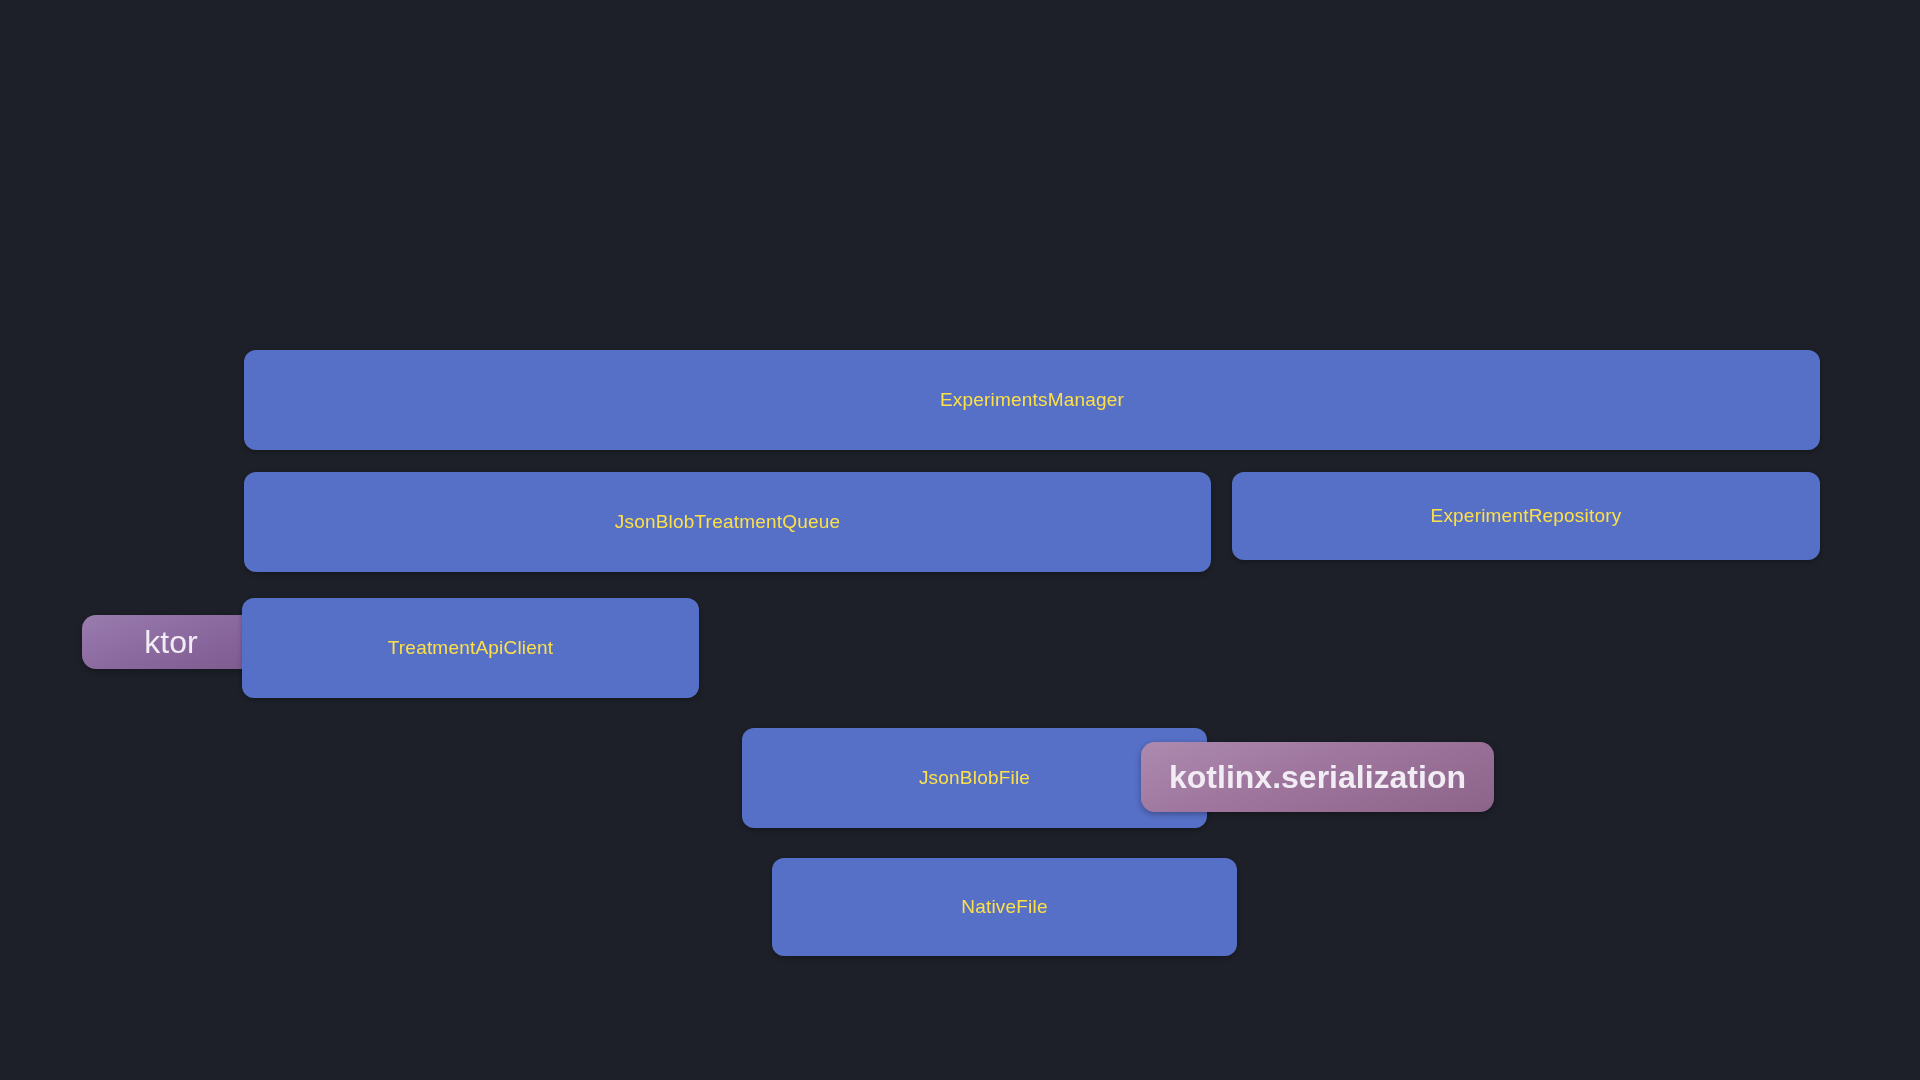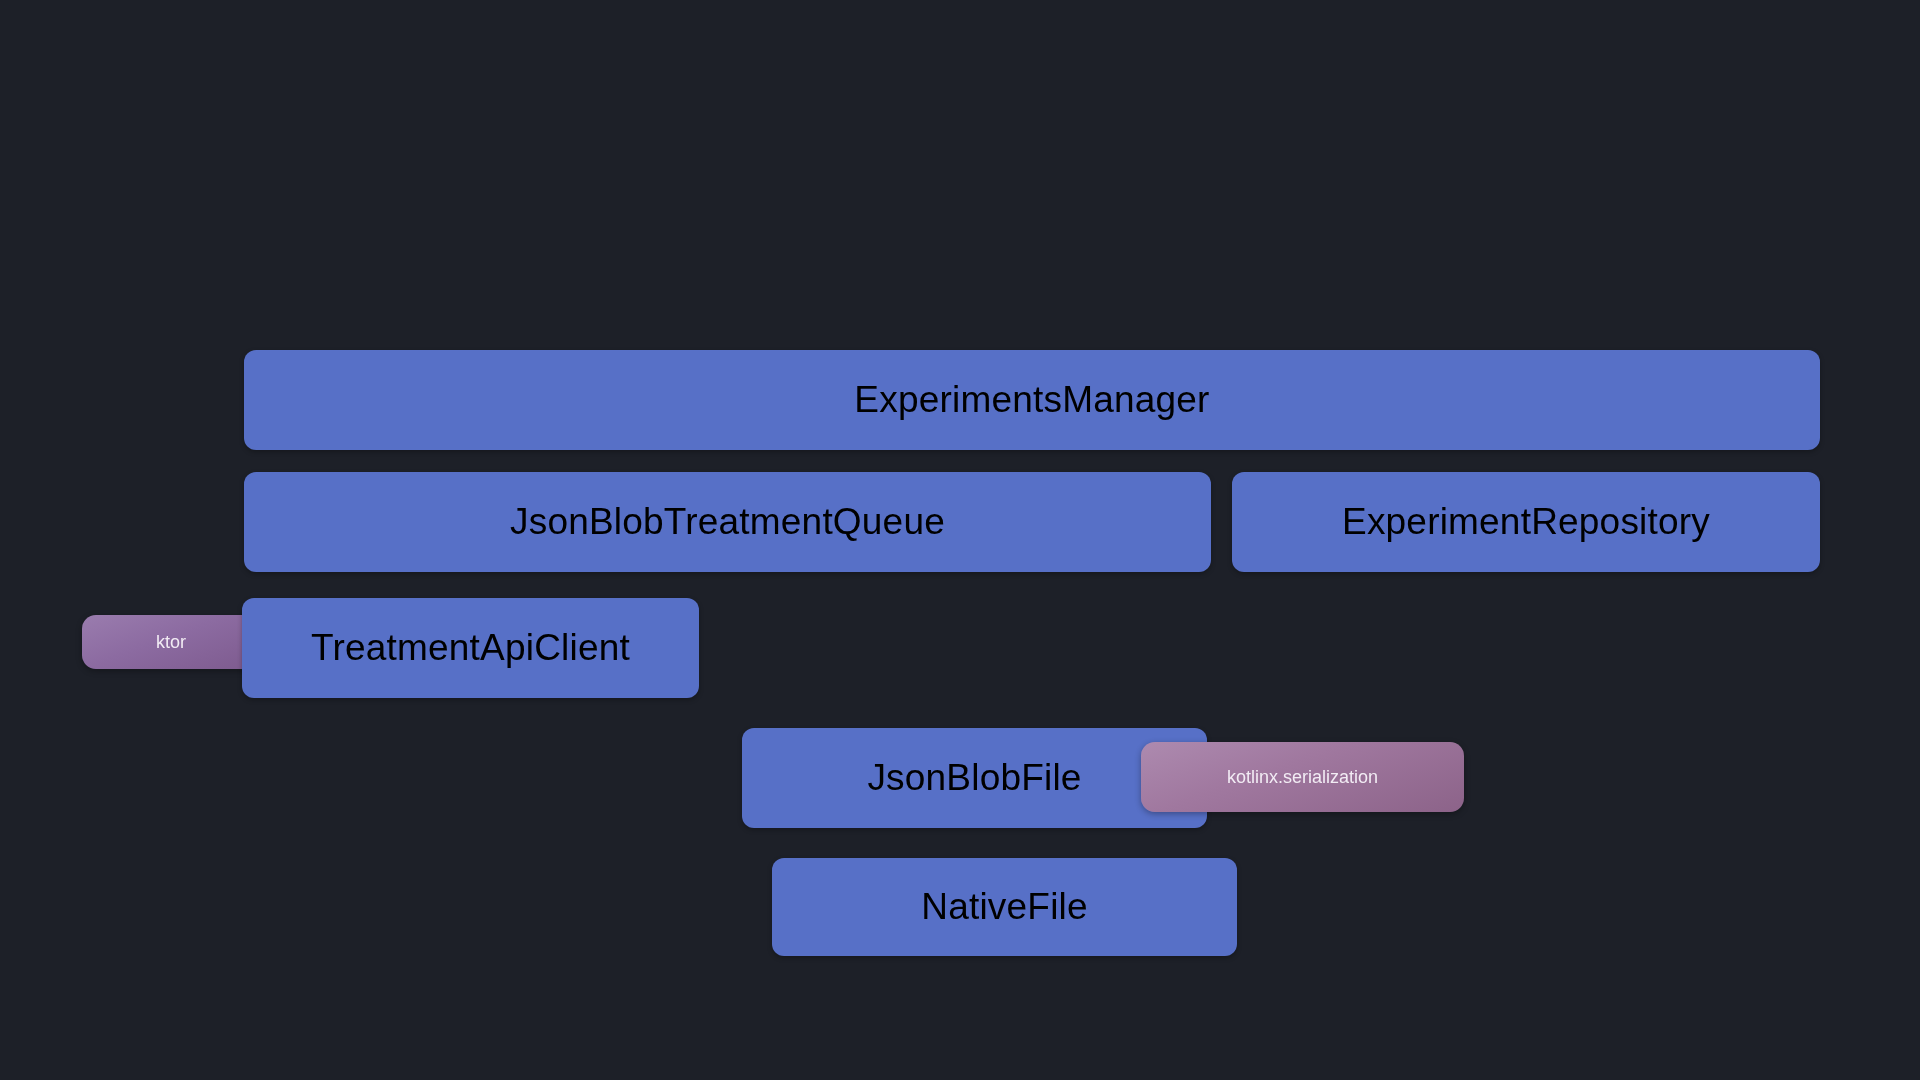--- a/index.html
+++ b/index.html
@@ -19,39 +19,39 @@
 
   
   .node {
     position: absolute;
     box-sizing: border-box;
     display: flex;
     align-items: center;
     justify-content: center;
     background: #5770c7;
     border-radius: 12px;
-    color: #000000;
-    font-size: 37px;
+    color: #fde047;
+    font-size: 19px;
     font-weight: 400;
     letter-spacing: 0.2px;
     text-align: center;
     white-space: nowrap;
     box-shadow: 0 2px 5px rgba(0,0,0,0.28);
   }
 
   
   .dep {
     position: absolute;
     box-sizing: border-box;
     display: flex;
     align-items: center;
     justify-content: center;
     border-radius: 14px;
     color: #f2ecf4;
-    font-size: 18px;
+    font-size: 32px;
     font-weight: 400;
     white-space: nowrap;
     background: linear-gradient(160deg, #9a7cae 0%, #8c6ba1 45%, #7d5a8e 100%);
     box-shadow: 0 2px 6px rgba(0,0,0,0.32);
   }
   .dep.pink {
     background: linear-gradient(160deg, #ad8aaf 0%, #a0789f 40%, #8c6389 100%);
   }
 
   
@@ -63,24 +63,24 @@
 <body>
 
 <div id="canvas">
 
   <div class="dep layer-under" style="left: 82px; top: 615px; width: 178px; height: 54px;">ktor</div>
 
   <div class="node layer-node" style="left: 244px; top: 350px; width: 1576px; height: 100px;">ExperimentsManager</div>
 
   <div class="node layer-node" style="left: 244px; top: 472px; width: 967px; height: 100px;">JsonBlobTreatmentQueue</div>
 
-  <div class="node layer-node" style="left: 1232px; top: 472px; width: 588px; height: 100px;">ExperimentRepository</div>
+  <div class="node layer-node" style="left: 1232px; top: 472px; width: 588px; height: 88px;">ExperimentRepository</div>
 
   <div class="node layer-node" style="left: 242px; top: 598px; width: 457px; height: 100px;">TreatmentApiClient</div>
 
 
   <div class="node layer-node" style="left: 742px; top: 728px; width: 465px; height: 100px;">JsonBlobFile</div>
 
   <div class="node layer-node" style="left: 772px; top: 858px; width: 465px; height: 98px;">NativeFile</div>
 
-  <div class="dep pink layer-over" style="left: 1141px; top: 742px; width: 323px; height: 70px;">kotlinx.serialization</div>
+  <div class="dep pink layer-over" style="left: 1141px; top: 742px; width: 353px; height: 70px; font-weight: bold;">kotlinx.serialization</div>
 
 </div>
 
 </body></html>

